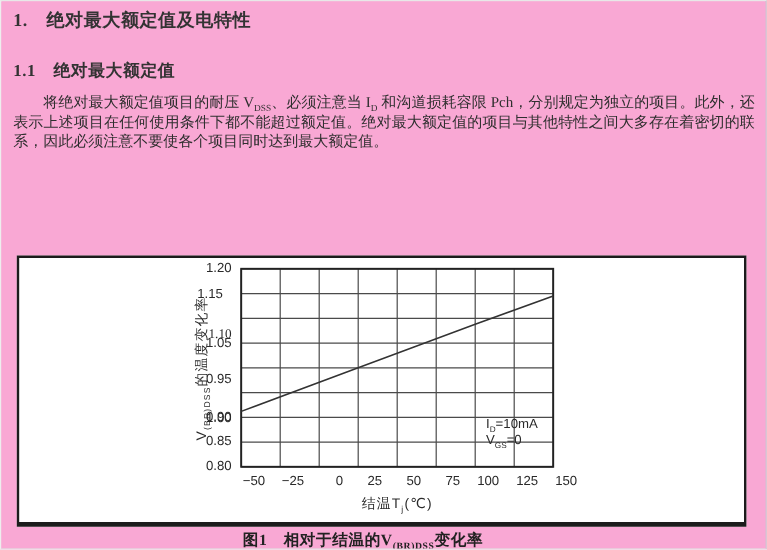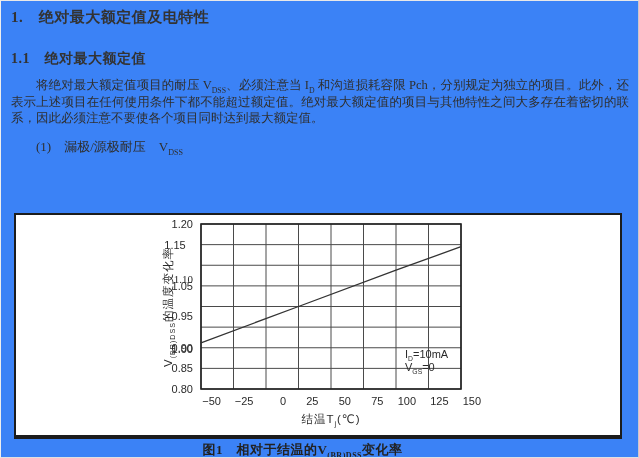--- a/index.html
+++ b/index.html
@@ -1,18 +1,18 @@
 <!DOCTYPE html>
 <html><head>
 <meta charset="utf-8">
 <style>
   * { margin:0; padding:0; box-sizing:border-box; }
   html,body { background:#fafafa; }
   .page {
-    position:relative; width:639px; height:458px; background:#3b82f6;
+    position:relative; width:639px; height:458px; background:#f9a8d4;
     border-top:1px solid #e8e8e8; border-left:1px solid #eeeeee;
     border-right:1px solid #c9c9cd; border-bottom:1px solid #e0e0e0;
     font-family:"Liberation Serif","DejaVu Serif",serif; color:#303030;
     overflow:hidden;
   }
   .h1 { font-size:15px; font-weight:bold; margin:7px 0 0 10px; letter-spacing:0.5px; color:#333; }
   .h2 { font-size:14px; font-weight:bold; margin:23px 0 0 10px; letter-spacing:0.5px; color:#333; }
   .para-intro {
     margin:9px 9px 0 10px; font-size:12.5px; line-height:16.5px;
     text-align:justify; text-indent:2em; color:#2f2f2f;
@@ -55,23 +55,20 @@
 <body>
 
 <div class="page">
 
   <div class="h1">1.　绝对最大额定值及电特性</div>
 
   <div class="h2">1.1　绝对最大额定值</div>
 
   <p class="para-intro"><span>将绝对最大额定值项目的耐压 V</span><sub>DSS</sub><span>、必须注意当 I</span><sub>D</sub><span> 和沟道损耗容限 Pch，分别规定为独立的项目。此外，还表示上述项目在任何使用条件下都不能超过额定值。绝对最大额定值的项目与其他特性之间大多存在着密切的联系，因此必须注意不要使各个项目同时达到最大额定值。</span></p>
 
-  <div class="item-line">
-    <span class="item-num">(1)</span><span><span>漏极/源极耐压　V</span><sub>DSS</sub></span>
-  </div>
 
 
   <div class="figure-box">
     <div class="chart" id="chart">
       <svg id="chart-svg" width="604" height="220">
           <line x1="185" y1="9" x2="185" y2="174" stroke="#4a4a4a" stroke-width="1"></line>
           <line x1="217.5" y1="9" x2="217.5" y2="174" stroke="#4a4a4a" stroke-width="1"></line>
           <line x1="250" y1="9" x2="250" y2="174" stroke="#4a4a4a" stroke-width="1"></line>
           <line x1="282.5" y1="9" x2="282.5" y2="174" stroke="#4a4a4a" stroke-width="1"></line>
           <line x1="315" y1="9" x2="315" y2="174" stroke="#4a4a4a" stroke-width="1"></line>

